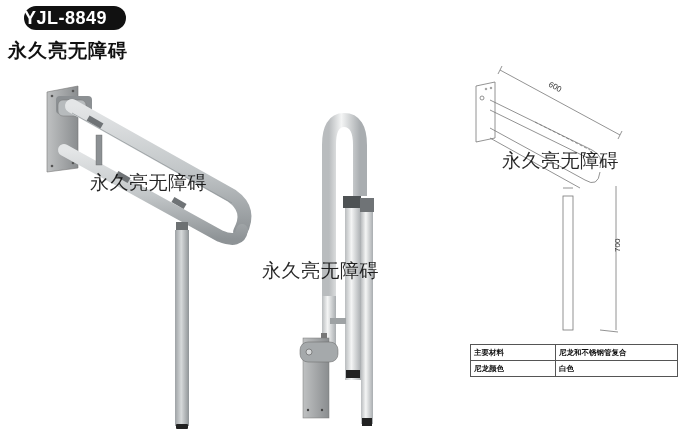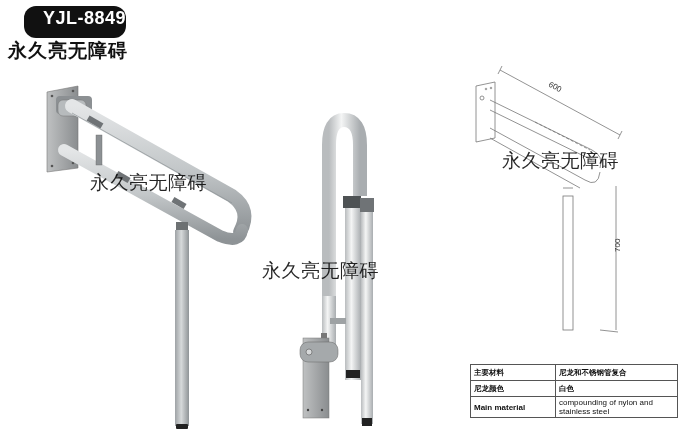--- a/index.html
+++ b/index.html
@@ -1,21 +1,21 @@
 <!DOCTYPE html>
 <html><head>
 <meta charset="utf-8">
 <style>
   html, body { margin:0; padding:0; background:#ffffff; }
   body { width:680px; height:437px; position:relative; overflow:hidden; font-family:"Liberation Sans", sans-serif; }
-  .badge { position:absolute; left:24px; top:6px; width:102px; height:32px; background:#111; border-radius:12px; color:#fff; font-size:18px; font-weight:bold; text-align:right; line-height:24px; letter-spacing:0.5px; }
+  .badge { position:absolute; left:24px; top:6px; width:102px; height:24px; background:#111; border-radius:12px; color:#fff; font-size:18px; font-weight:bold; text-align:left; line-height:24px; letter-spacing:0.5px; }
   .subtitle { position:absolute; left:8px; top:38px; font-size:19px; font-weight:bold; color:#111; letter-spacing:1px; font-family:"DejaVu Sans", sans-serif; }
   .watermark { position:absolute; font-family:"DejaVu Serif", serif; font-size:19px; color:#000000; letter-spacing:0.5px; opacity:0.85; white-space:nowrap; }
   .product { position:absolute; left:0; top:0; }
-  .spec-table { position:absolute; left:470px; top:364px; width:208px; border-collapse:collapse; font-size:8px; color:#111; }
+  .spec-table { position:absolute; left:470px; top:344px; width:208px; border-collapse:collapse; font-size:8px; color:#111; }
   .spec-table td { border:1px solid #555; padding:1px 3px; line-height:9px; vertical-align:middle; }
   .spec-table td.k { width:78px; height:13px; font-weight:bold; }
   .spec-table td.v { font-weight:normal; }
   .spec-table td.cn { font-family:"DejaVu Sans", sans-serif; font-weight:bold; font-size:7.5px; }
 </style>
 </head>
 <body>
 
 <div class="badge">YJL-8849</div>
 <div class="subtitle">永久亮无障碍</div>
@@ -117,18 +117,14 @@
 <table class="spec-table">
   <tbody>
       <tr>
     <td class="k cn">主要材料</td>
     <td class="v cn">尼龙和不锈钢管复合</td>
   </tr>
   <tr>
     <td class="k cn">尼龙颜色</td>
     <td class="v cn">白色</td>
   </tr>
-  <tr>
-    <td class="k">Main material</td>
-    <td class="v">compounding of nylon and stainless steel</td>
-  </tr>
 </tbody>
   </table>
 
 </body></html>

